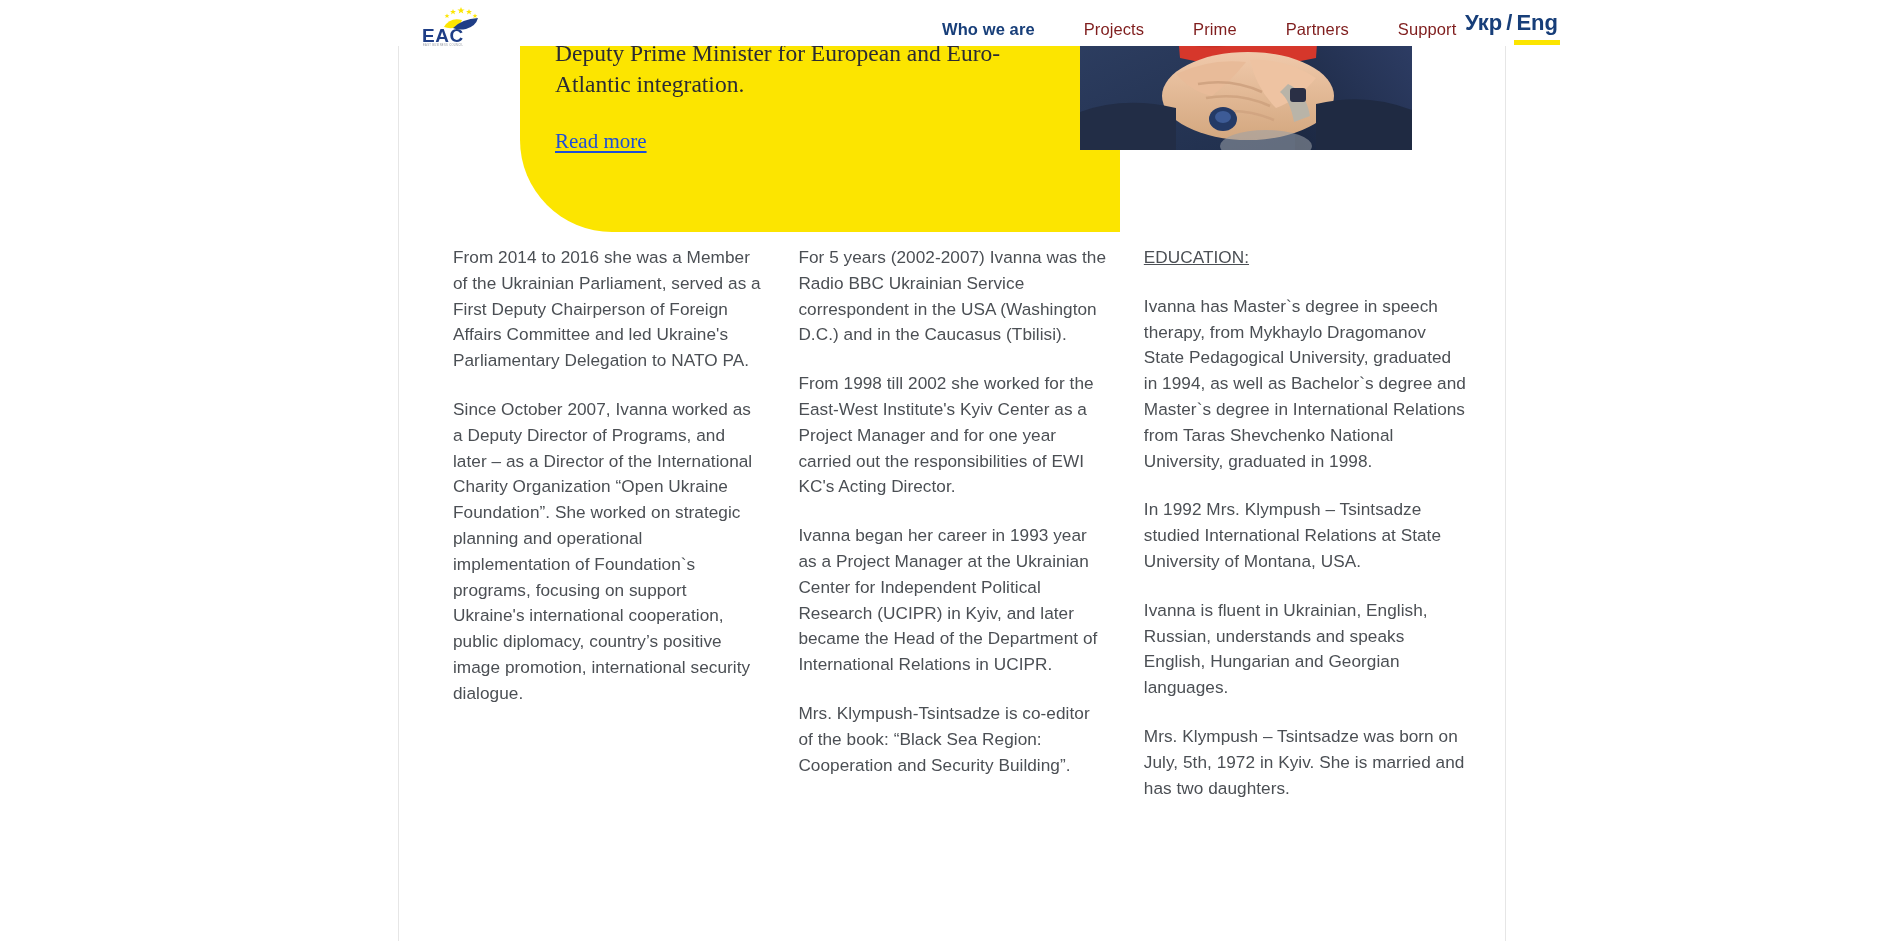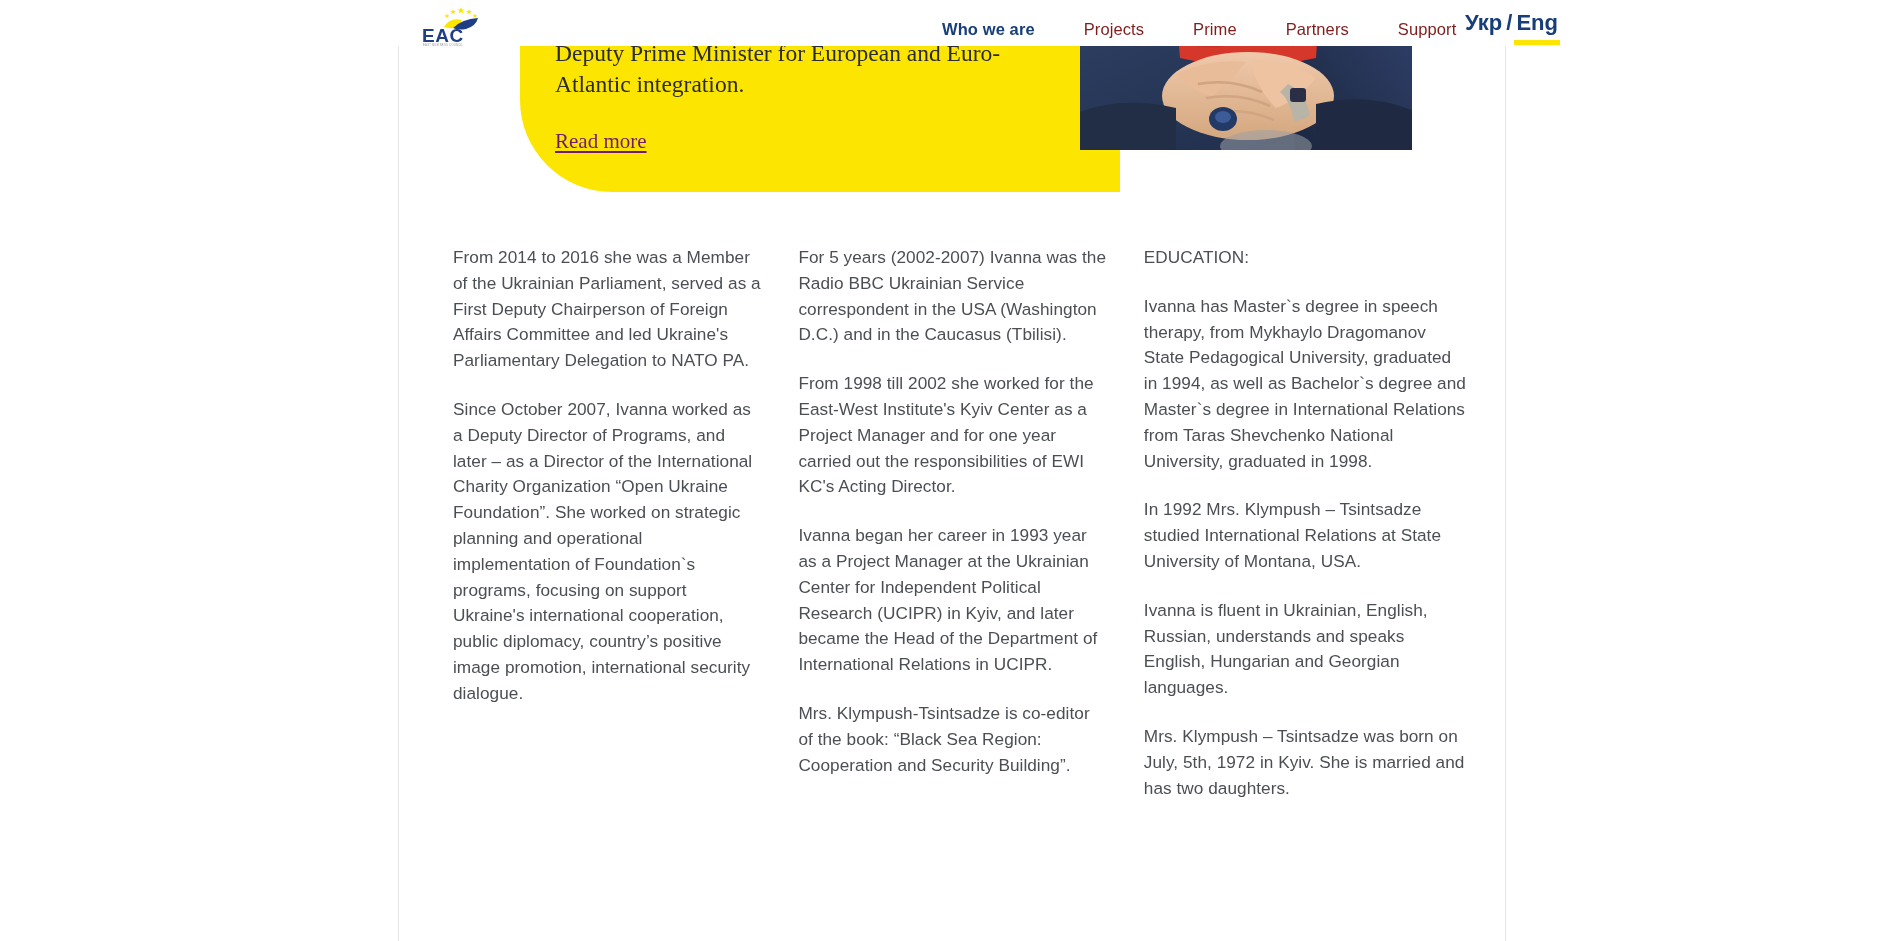--- a/index.html
+++ b/index.html
@@ -19,21 +19,21 @@
     position: absolute; top: 0; bottom: 0;
     width: 1px; background: #e6e6e6;
   }
   .guide-left  { left: 398px; top: 46px; }
   .guide-right { left: 1505px; top: 0px; }
 
   
   .hero {
     position: absolute;
     left: 520px; top: 0px;
-    width: 600px; height: 192px;
+    width: 600px; height: 232px;
     background: #FCE500;
     border-bottom-left-radius: 92px;
     z-index: 1;
   }
   .hero-inner {
     position: absolute;
     left: 35px; top: 38px;
     width: 500px;
   }
   .hero-title {
@@ -43,21 +43,21 @@
     color: #2b2b33;
     margin: 0;
     font-weight: 400;
   }
   .hero-readmore {
     display: inline-block;
     margin-top: 28px;
     font-family: "Liberation Serif", serif;
     font-size: 21px;
     line-height: 26px;
-    color: #701a75;
+    color: #1d4ed8;
     text-decoration: underline;
     text-underline-offset: 3px;
     cursor: pointer;
     text-align: center;
   }
 
   
   .hero-photo {
     position: absolute;
     left: 1080px; top: 0px;
@@ -144,20 +144,21 @@
     letter-spacing: .05px;
   }
   .col p:last-child { margin-bottom: 0; }
 
   .edu-heading {
     margin: 0 0 18px 0;
     font-size: 17.5px;
     line-height: 24px;
     color: #4e7ab5;
     letter-spacing: .2px;
+    text-decoration: underline;
   }
   .col-wide { width: 330px; }
 </style>
 </head>
 <body>
 
 <div class="page">
 
   <div class="guide-line guide-left"></div>
   <div class="guide-line guide-right"></div>

